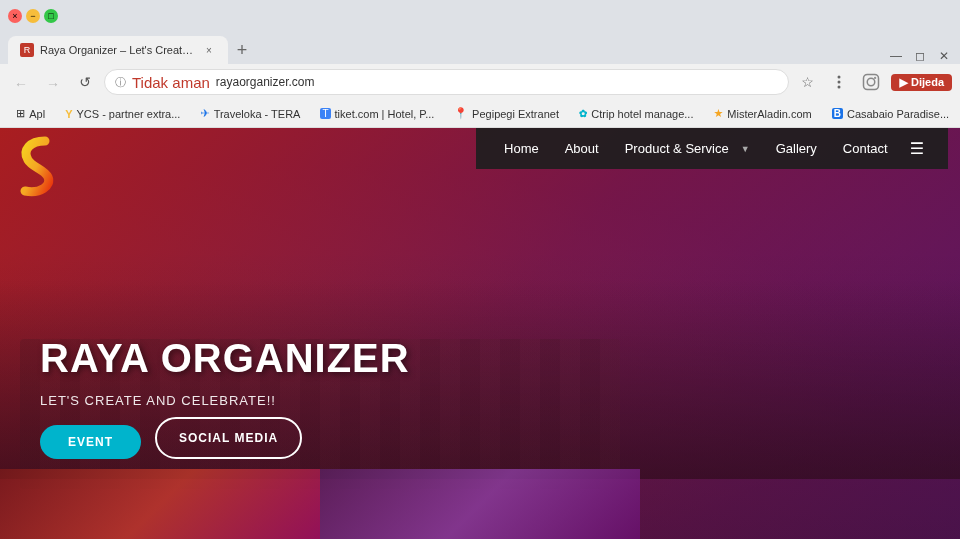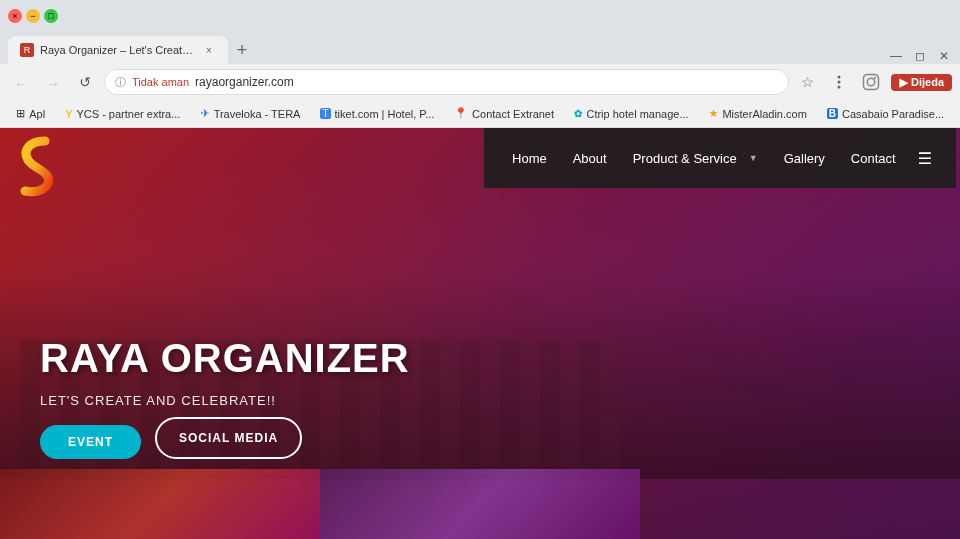--- a/index.html
+++ b/index.html
@@ -95,21 +95,21 @@
       background: white;
       border: 1px solid #ddd;
       border-radius: 13px;
       display: flex;
       align-items: center;
       padding: 0 10px;
       font-size: 12px;
       gap: 6px;
     }
     .security-icon { font-size: 11px; color: #888; }
-    .security-text { color: #c0392b; font-size: 11px; }
+    .security-text { color: #c0392b; font-size: 15px; }
     .url-text { color: #333; font-size: 12px; }
     .address-bar-right {
       display: flex; align-items: center; gap: 8px;
     }
     .star-btn, .ext-btn {
       width: 24px; height: 24px;
       display: flex; align-items: center; justify-content: center;
       font-size: 14px; color: #666; cursor: pointer;
     }
     .profile-btn {
@@ -174,26 +174,26 @@
       bottom: 0; left: 0; right: 0;
       height: 100%;
       background: 
         linear-gradient(to bottom, transparent 30%, rgba(40,10,20,0.3) 100%);
       z-index: 1;
     }
 
     
     .nav-bar {
       position: absolute;
-      top: 0; right: 4px;
+      top: 0; right: 12px;
       background: rgba(30,30,30,0.92);
       display: flex;
       align-items: center;
       padding: 16px 16px;
-      height: 60px;
+      height: 41px;
       z-index: 10;
       gap: 2px;
     }
     .nav-item {
       color: white;
       font-size: 13px;
       padding: 6px 12px;
       cursor: pointer;
       text-decoration: none;
       white-space: nowrap;
@@ -390,21 +390,21 @@
   <div class="bookmark-item">
     <span class="bookmark-icon" style="color:#1a73e8;">✈</span>
     <span>Traveloka - TERA</span>
   </div>
   <div class="bookmark-item">
     <span class="bookmark-icon" style="background:#3b82f6;color:white;border-radius:2px;padding:0 2px;font-size:10px;">T</span>
     <span>tiket.com | Hotel, P...</span>
   </div>
   <div class="bookmark-item">
     <span class="bookmark-icon" style="color:#e74c3c;">📍</span>
-    <span>Contact Extranet</span>
+    <span>Pegipegi Extranet</span>
   </div>
   <div class="bookmark-item">
     <span class="bookmark-icon" style="color:#00b4cc;font-size:10px;font-weight:bold;">✿</span>
     <span>Ctrip hotel manage...</span>
   </div>
   <div class="bookmark-item">
     <span class="bookmark-icon" style="color:#f5a623;">★</span>
     <span>MisterAladin.com</span>
   </div>
   <div class="bookmark-item">

